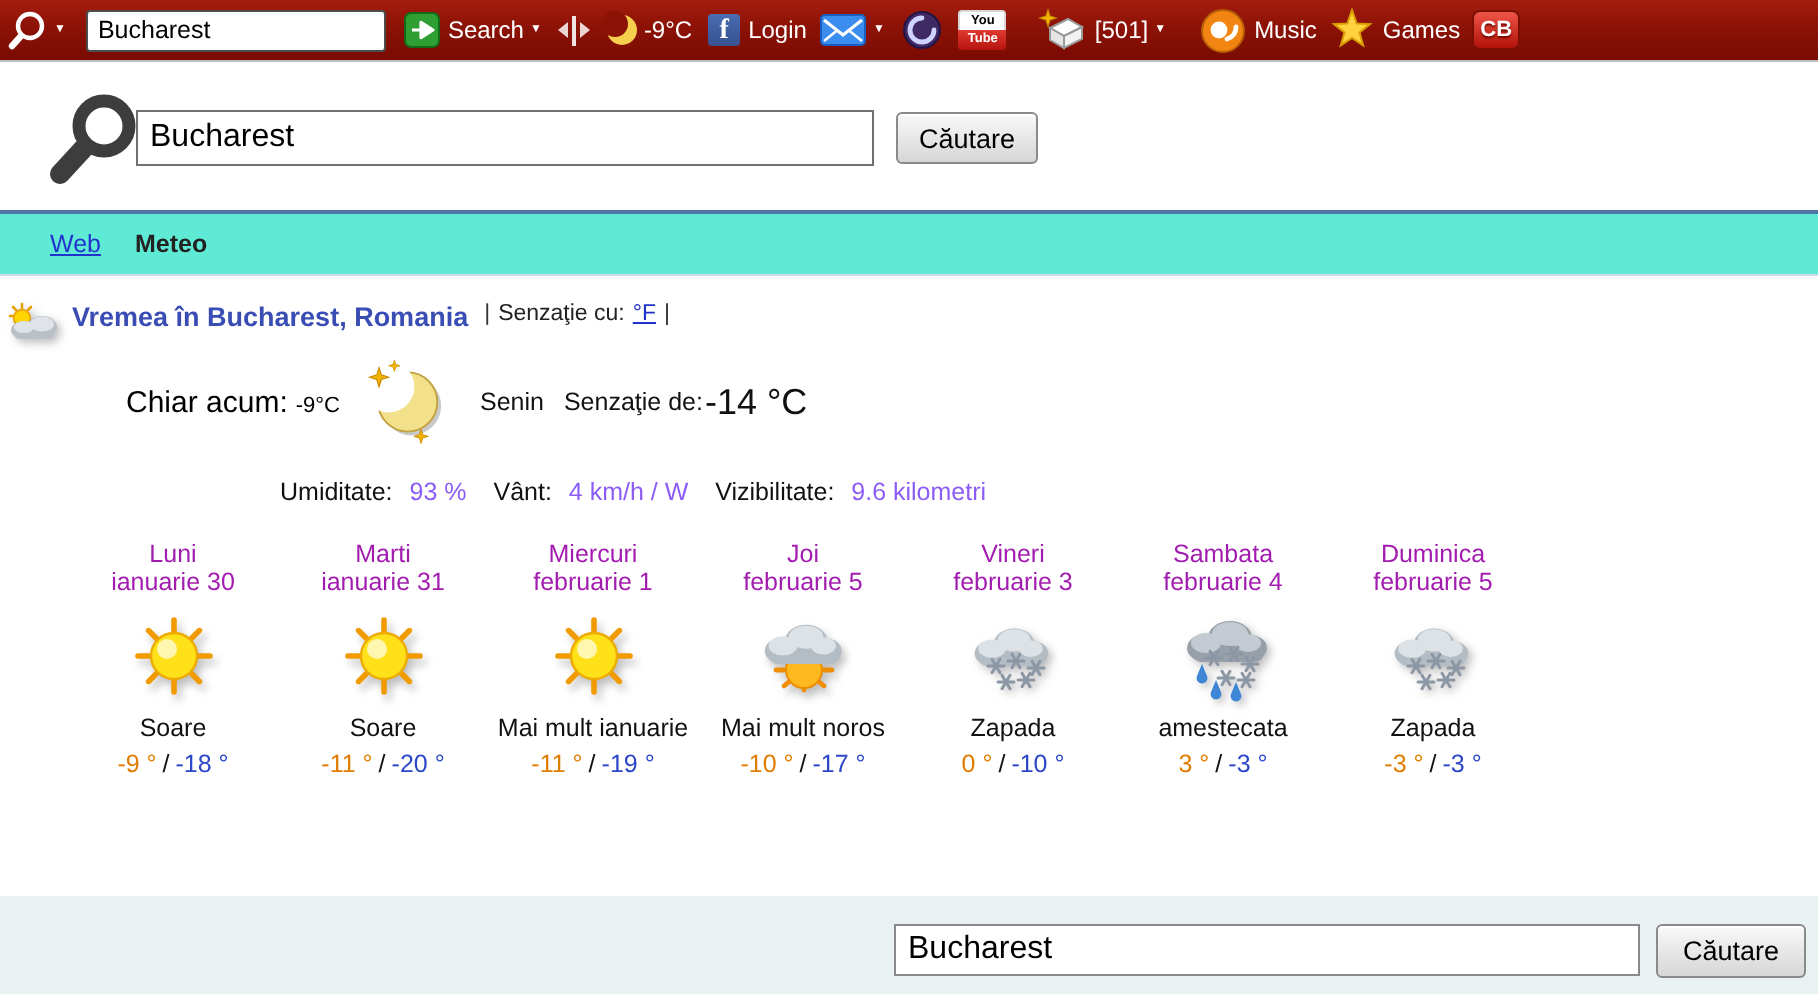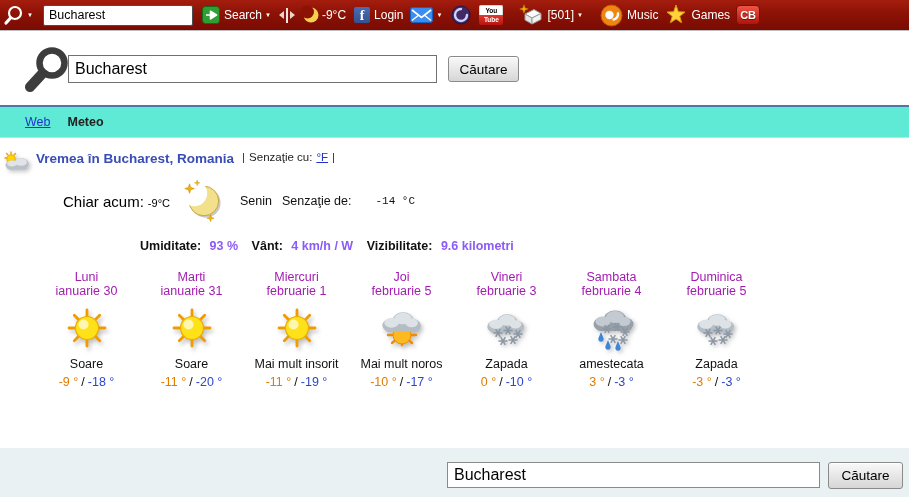--- a/index.html
+++ b/index.html
@@ -73,26 +73,26 @@
   .w-sep { color:#333; font-size:11.5px; margin-left:8px; }
   .w-change { color:#222; font-size:11.5px; margin-left:4px; }
   .w-unit { color:#2233cc; font-size:11.5px; margin-left:4px; text-decoration:underline; cursor:pointer; }
 
   .now-row { position:absolute; top:180px; left:63px; height:42px; display:flex; align-items:center; }
   .now-label { font-weight:normal; font-size:15px; color:#000; }
   .now-temp { font-size:11px; color:#000; margin-left:4px; margin-top:3px; }
   .now-icon { margin-left:10px; }
   .now-cond { font-size:12.5px; color:#111; margin-left:18px; }
   .feels-label { font-size:12.5px; color:#111; margin-left:10px; }
-  .feels-value { font-size:11px; color:#111; margin-left:24px;font-family:Liberation Mono, monospace; }
+  .feels-value { font-size:18px; color:#111; margin-left:1px; }
 
   .details-row { position:absolute; top:239px; left:140px; font-size:12.5px; color:#111; }
   .details-row .lbl { color:#111; }
   .details-row .val { color:#8b5cf6; }
-  .details-row span { margin-right:5px;font-weight:bold; }
+  .details-row span { margin-right:5px; }
   .details-row .gap { margin-right:10px; }
 
   .forecast { position:absolute; top:270px; left:34px; width:735px; display:flex; }
   .fcol { width:105px; text-align:center; }
   .fday, .fdate { color:#a21caf; font-size:12.5px; line-height:14px; }
   .ficon { height:42px; margin:10px 0 7px; display:flex; align-items:center; justify-content:center; }
   .fcond { color:#111; font-size:12.5px; line-height:15px; }
   .ftemp { font-size:12.5px; margin-top:3px; }
   .ftemp .hi { color:#e07c00; }
   .ftemp .sep { color:#111; margin:0 3px; }
@@ -397,21 +397,21 @@
     </div>
 
     <div class="fcol">
       <div class="fday">Miercuri</div>
       <div class="fdate">februarie 1</div>
       <div class="ficon">
           <svg class="wicon" width="46" height="42">
             <use href="#sun"></use>
           </svg>
         </div>
-      <div class="fcond">Mai mult insorit</div>
+      <div class="fcond">Mai mult ianuarie</div>
       <div class="ftemp"><span class="hi">-11 °</span><span class="sep">/</span><span class="lo">-19 °</span></div>
     </div>
 
     <div class="fcol">
       <div class="fday">Joi</div>
       <div class="fdate">februarie 5</div>
       <div class="ficon">
           <svg class="wicon" width="46" height="42">
             <use href="#mostly-cloudy"></use>
           </svg>

